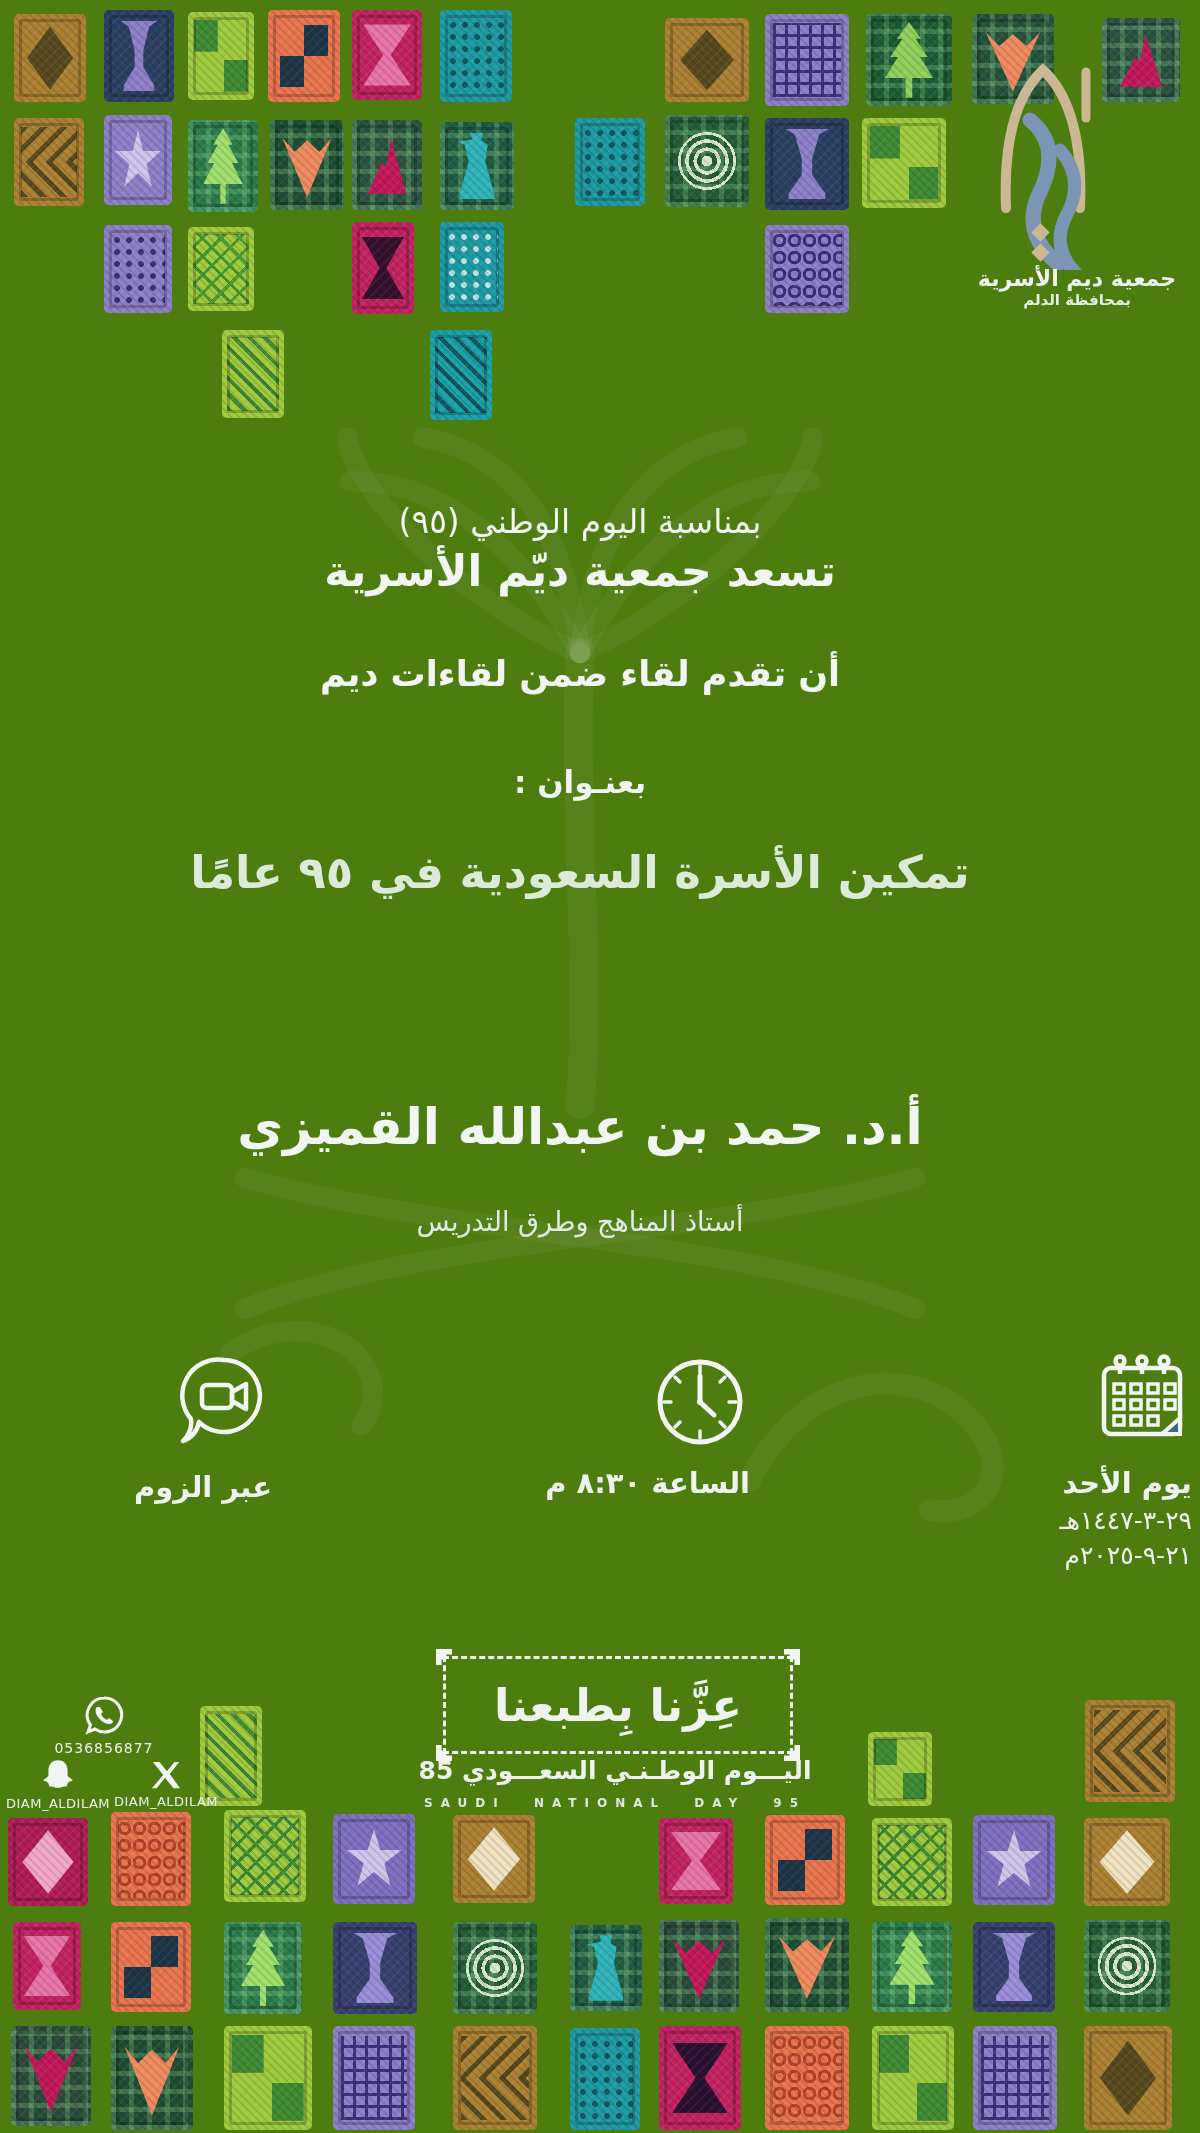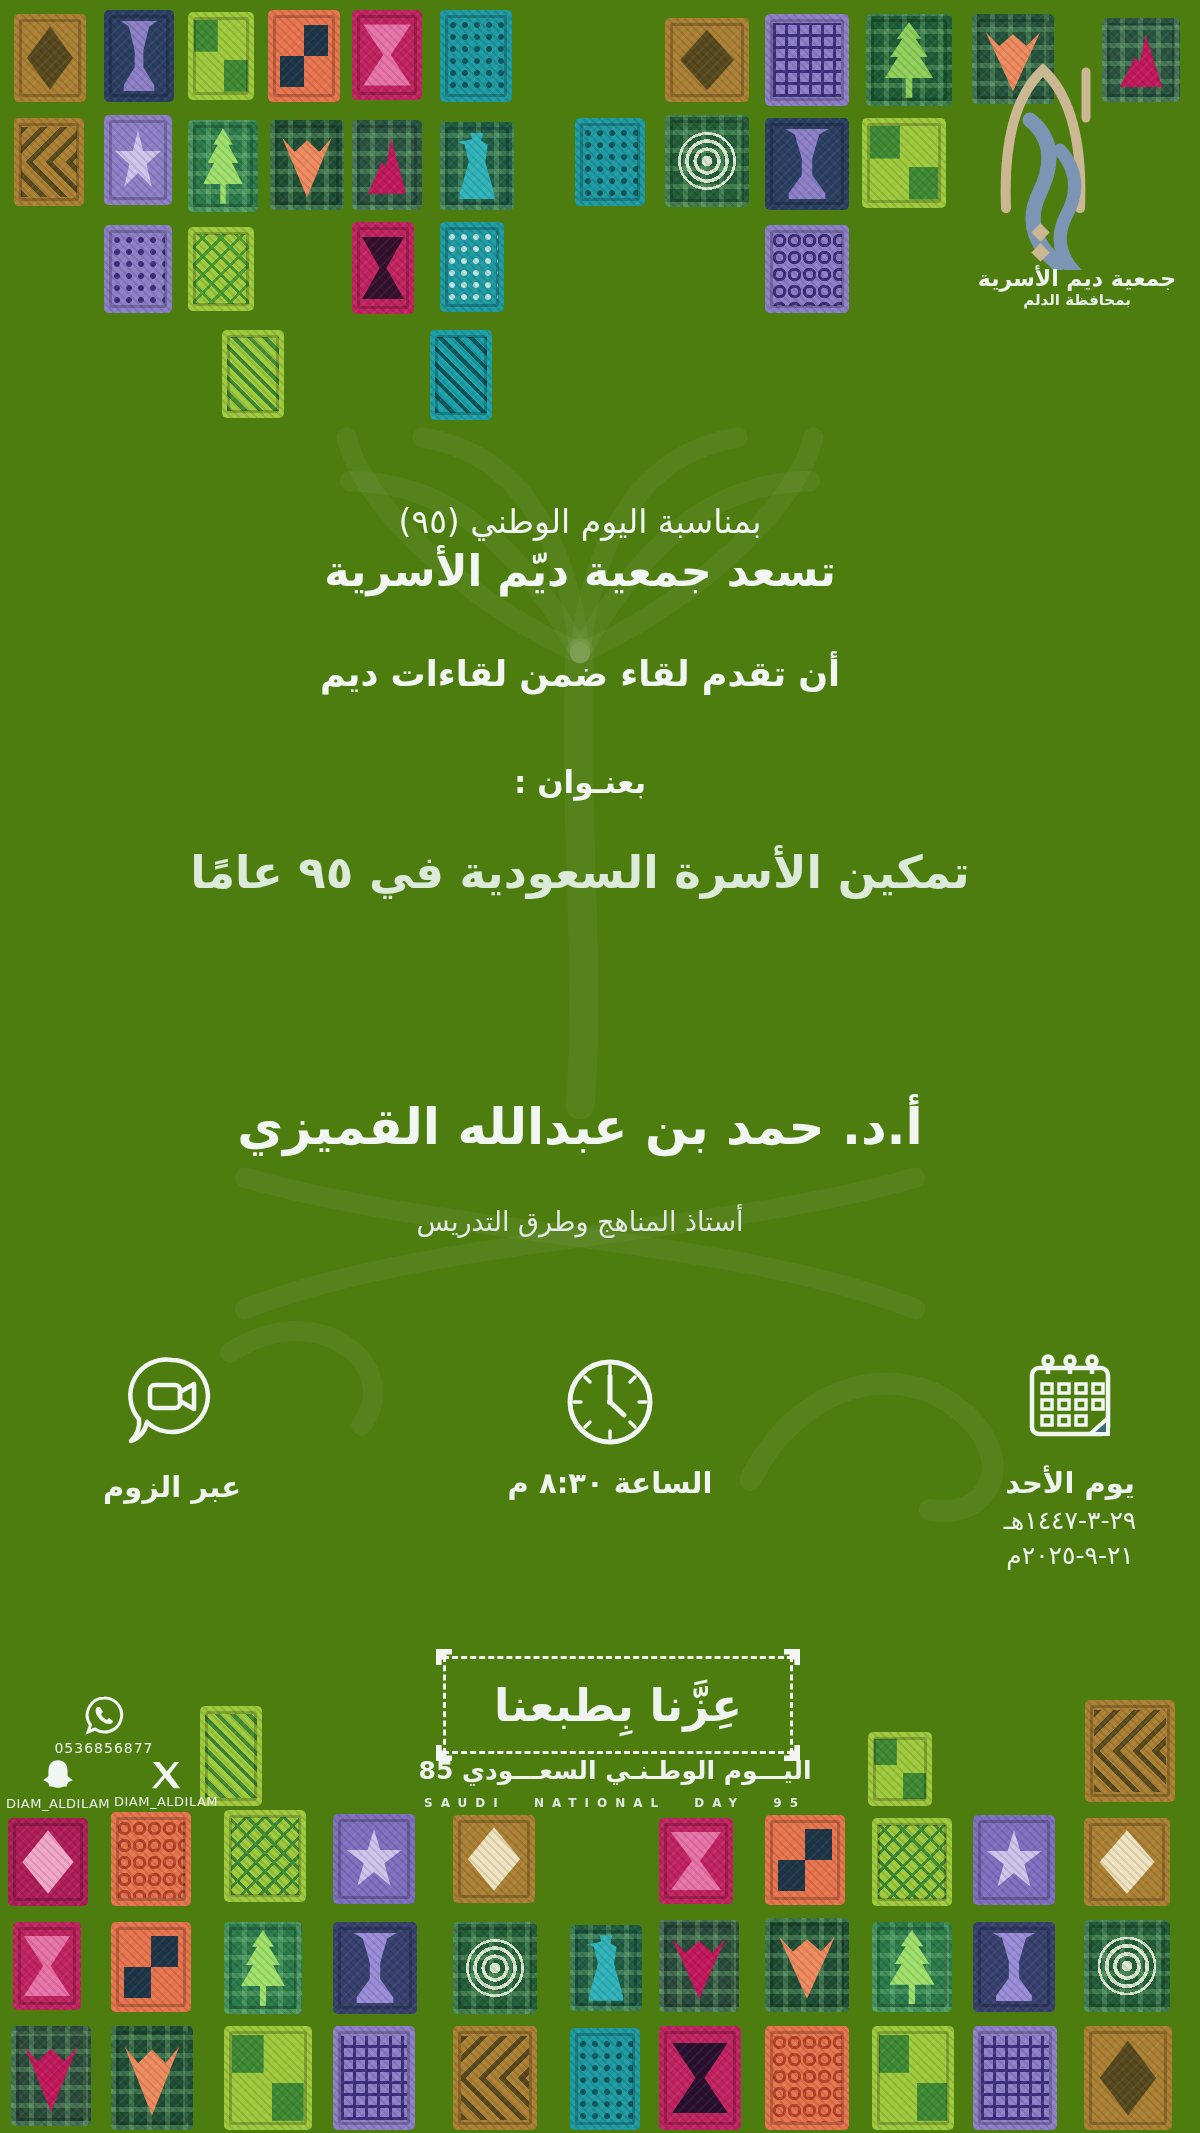--- a/index.html
+++ b/index.html
@@ -52,21 +52,21 @@
   .w{color:#f2f6f2;}
   .intro1{top:458px;font-size:33px;font-weight:400;margin-top:44px;}
   .intro2{top:546px;font-size:43px;font-weight:700;}
   .intro3{top:654px;font-size:35px;font-weight:700;}
   .intro4{top:764px;font-size:31px;font-weight:700;}
   .title{top:846px;font-size:45px;font-weight:700;color:#dcead9;}
   .plabel{top:1030px;font-size:34px;font-weight:700;}
   .pname{top:1098px;font-size:50px;font-weight:700;}
   .prole{top:1206px;font-size:27px;font-weight:400;color:#e4ebe6;}
   
-  .dcol{position:absolute;text-align:center;direction:rtl;z-index:4;}
+  .dcol{position:absolute;text-align:right;direction:rtl;z-index:4;}
   .dcol .lbl{font-size:29px;font-weight:700;margin-top:10px;}
   .dcol .sub{font-size:25px;font-weight:400;margin-top:6px;}
   
   .nd-box{position:absolute;left:443px;top:1656px;width:344px;height:92px;z-index:4;
     border:3px dashed #f2f5f3;display:flex;align-items:center;justify-content:center;}
   .nd-corner{position:absolute;width:16px;height:16px;background:#f2f5f3;
     clip-path:polygon(0 0,100% 0,100% 35%,65% 35%,65% 65%,35% 65%,35% 100%,0 100%);}
   .nd-slogan{font-size:45px;font-weight:700;direction:rtl;letter-spacing:1px;}
   .nd-ar{position:absolute;left:380px;top:1756px;width:470px;text-align:center;direction:rtl;
     font-size:25px;font-weight:700;letter-spacing:1px;z-index:4;}

